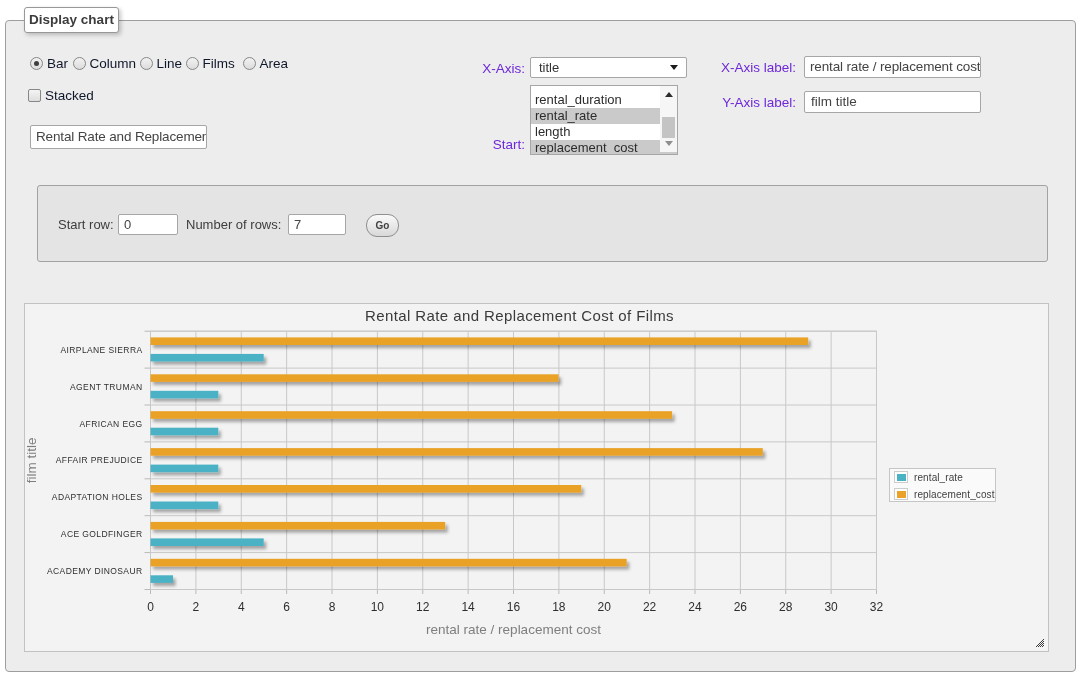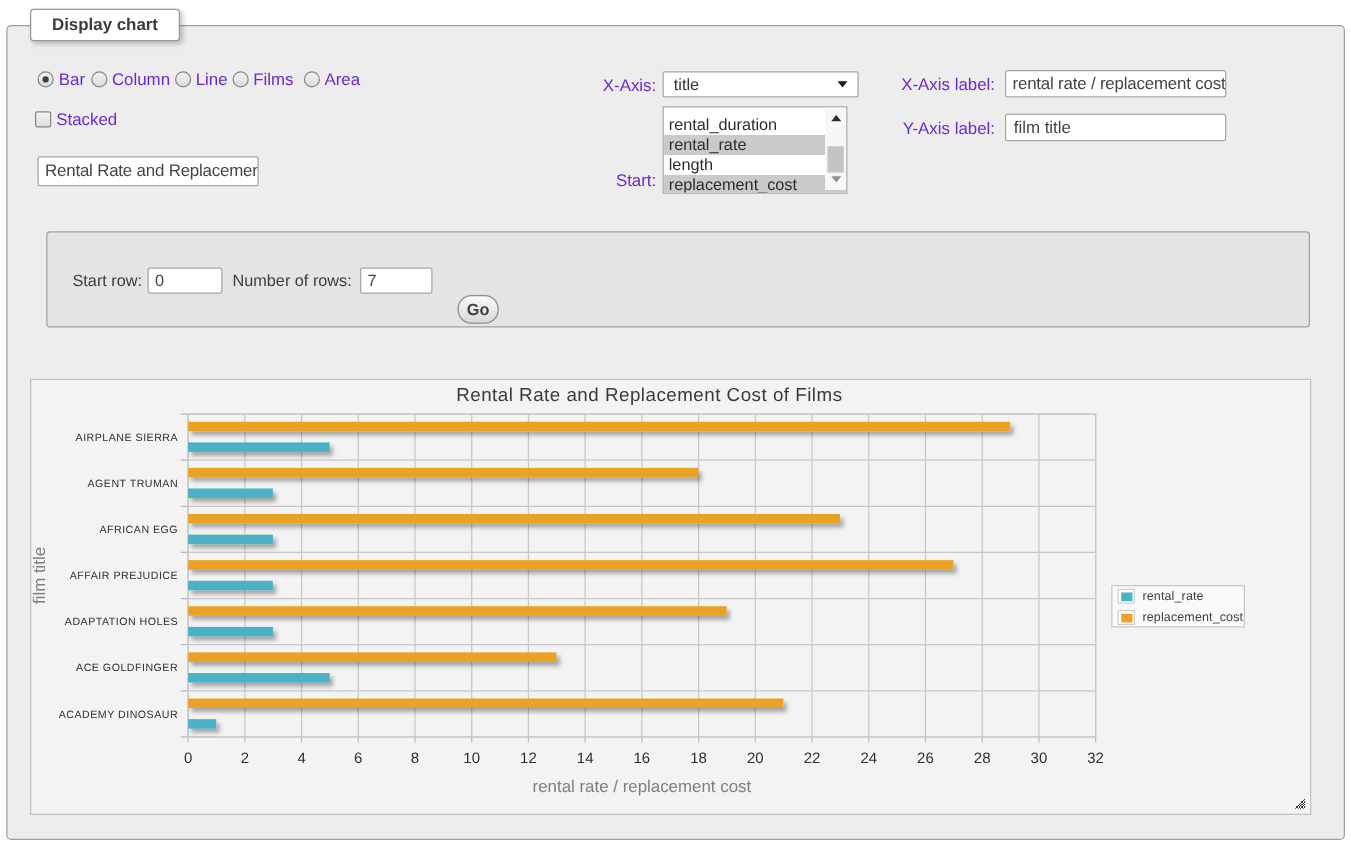--- a/index.html
+++ b/index.html
@@ -3,35 +3,35 @@
 <meta charset="utf-8">
 <style>
   * { box-sizing: border-box; margin: 0; padding: 0; }
   html,body { background:#ffffff; }
   body { font-family: "Liberation Sans", sans-serif; }
   #stage { position:relative; width:1081px; height:681px; background:#ffffff; overflow:hidden; }
 
   
   .main-fieldset { position:absolute; left:5px; top:20px; width:1071px; height:652px;
     background:#ededed; border:1px solid #9e9e9e; border-radius:4px; }
-  .fieldset-legend { position:absolute; left:24px; top:7px; width:120px; height:26px;
+  .fieldset-legend { position:absolute; left:24px; top:7px; width:95px; height:26px;
     background:#ffffff; border:1px solid #989898; border-radius:3px;
     box-shadow:2px 2px 4px rgba(0,0,0,0.22);
     font-size:13.5px; font-weight:bold; color:#3c3c3c; text-align:center; line-height:24px; }
 
   
   .radio-row { position:absolute; left:0; top:56px; height:15px; }
   .radio-item { position:absolute; top:0; display:flex; align-items:center; }
   #radio-item-bar { left:30px; } #radio-item-column { left:72.5px; } #radio-item-line { left:139.5px; }
   #radio-item-spline { left:185.5px; } #radio-item-area { left:242.5px; }
   .c-radio { width:13px; height:13px; border-radius:50%; border:1px solid #878787;
     background:linear-gradient(#f2f2f2,#dcdcdc); display:inline-block; position:relative; }
   .c-radio.checked::after { content:""; position:absolute; left:3px; top:3px; width:5px; height:5px;
     border-radius:50%; background:#3e3e3e; }
-  .ctrl-label { font-size:13.5px; color:#6d28d9; margin-left:4px; }
+  .ctrl-label { font-size:13.5px; color:#0f172a; margin-left:4px; }
   .checkbox-row { position:absolute; left:28px; top:88px; display:flex; align-items:center; }
   .c-checkbox { width:13px; height:13px; border:1px solid #878787; border-radius:2px;
     background:linear-gradient(#f4f4f4,#dedede); display:inline-block; }
 
   
   .t-input { position:absolute; background:#ffffff; border:1px solid #a6a6a6; border-radius:2px;
     font-family:"Liberation Sans",sans-serif; font-size:13.5px; color:#444444; padding:0 0 0 6px;
     white-space:nowrap; overflow:hidden; }
   #title-input { left:30px; top:125px; width:177px; height:24px; font-size:13.5px; line-height:22px; padding-left:5px; letter-spacing:-0.15px; }
 
@@ -68,21 +68,21 @@
   .rows-panel { position:absolute; left:37px; top:185px; width:1011px; height:77px;
     background:#e4e4e4; border:1px solid #a2a2a2; border-radius:3px;text-decoration:underline; }
   .rows-panel .form-label { text-align:left; }
   #startrow-label { left:20px; top:31px; width:70px; font-size:13px; color:#3d3d3d; }
   #startrow-input { left:80px; top:28px; width:60px; height:21px; font-size:13px; line-height:19px; padding-left:5px; }
   #numrows-label { left:148px; top:31px; width:105px; font-size:13px; color:#3d3d3d; }
   #numrows-input { left:250px; top:28px; width:58px; height:21px; font-size:13px; line-height:19px; padding-left:5px; }
   .rows-panel .t-input { position:absolute; }
   .go-btn { position:absolute; left:328px; top:28px; width:33px; height:23px; border-radius:11px;
     border:1px solid #8f8f8f; background:linear-gradient(#fafafa,#d8d8d8);
-    font-size:13px; font-weight:bold; color:#3f3f3f; text-align:center; line-height:21px;margin-top:22px; }
+    font-size:10px; font-weight:bold; color:#3f3f3f; text-align:center; line-height:21px; }
 
   
   .chart-box { position:absolute; left:24px; top:303px; width:1025px; height:349px;
     background:#f3f3f3; border:1px solid #c2c2c2; }
   #chart-svg-holder { position:absolute; left:0; top:0; width:1023px; height:347px; }
 
   .chart-legend { position:absolute; left:864px; top:164px; width:107px; height:34px; background:#fafafa;
     border:1px solid #c6c6c6; padding:2px 0 2px 4px; }
   .cl-item { display:flex; align-items:center; height:12px; margin:0; }
   .cl-item + .cl-item { margin-top:5px; }

